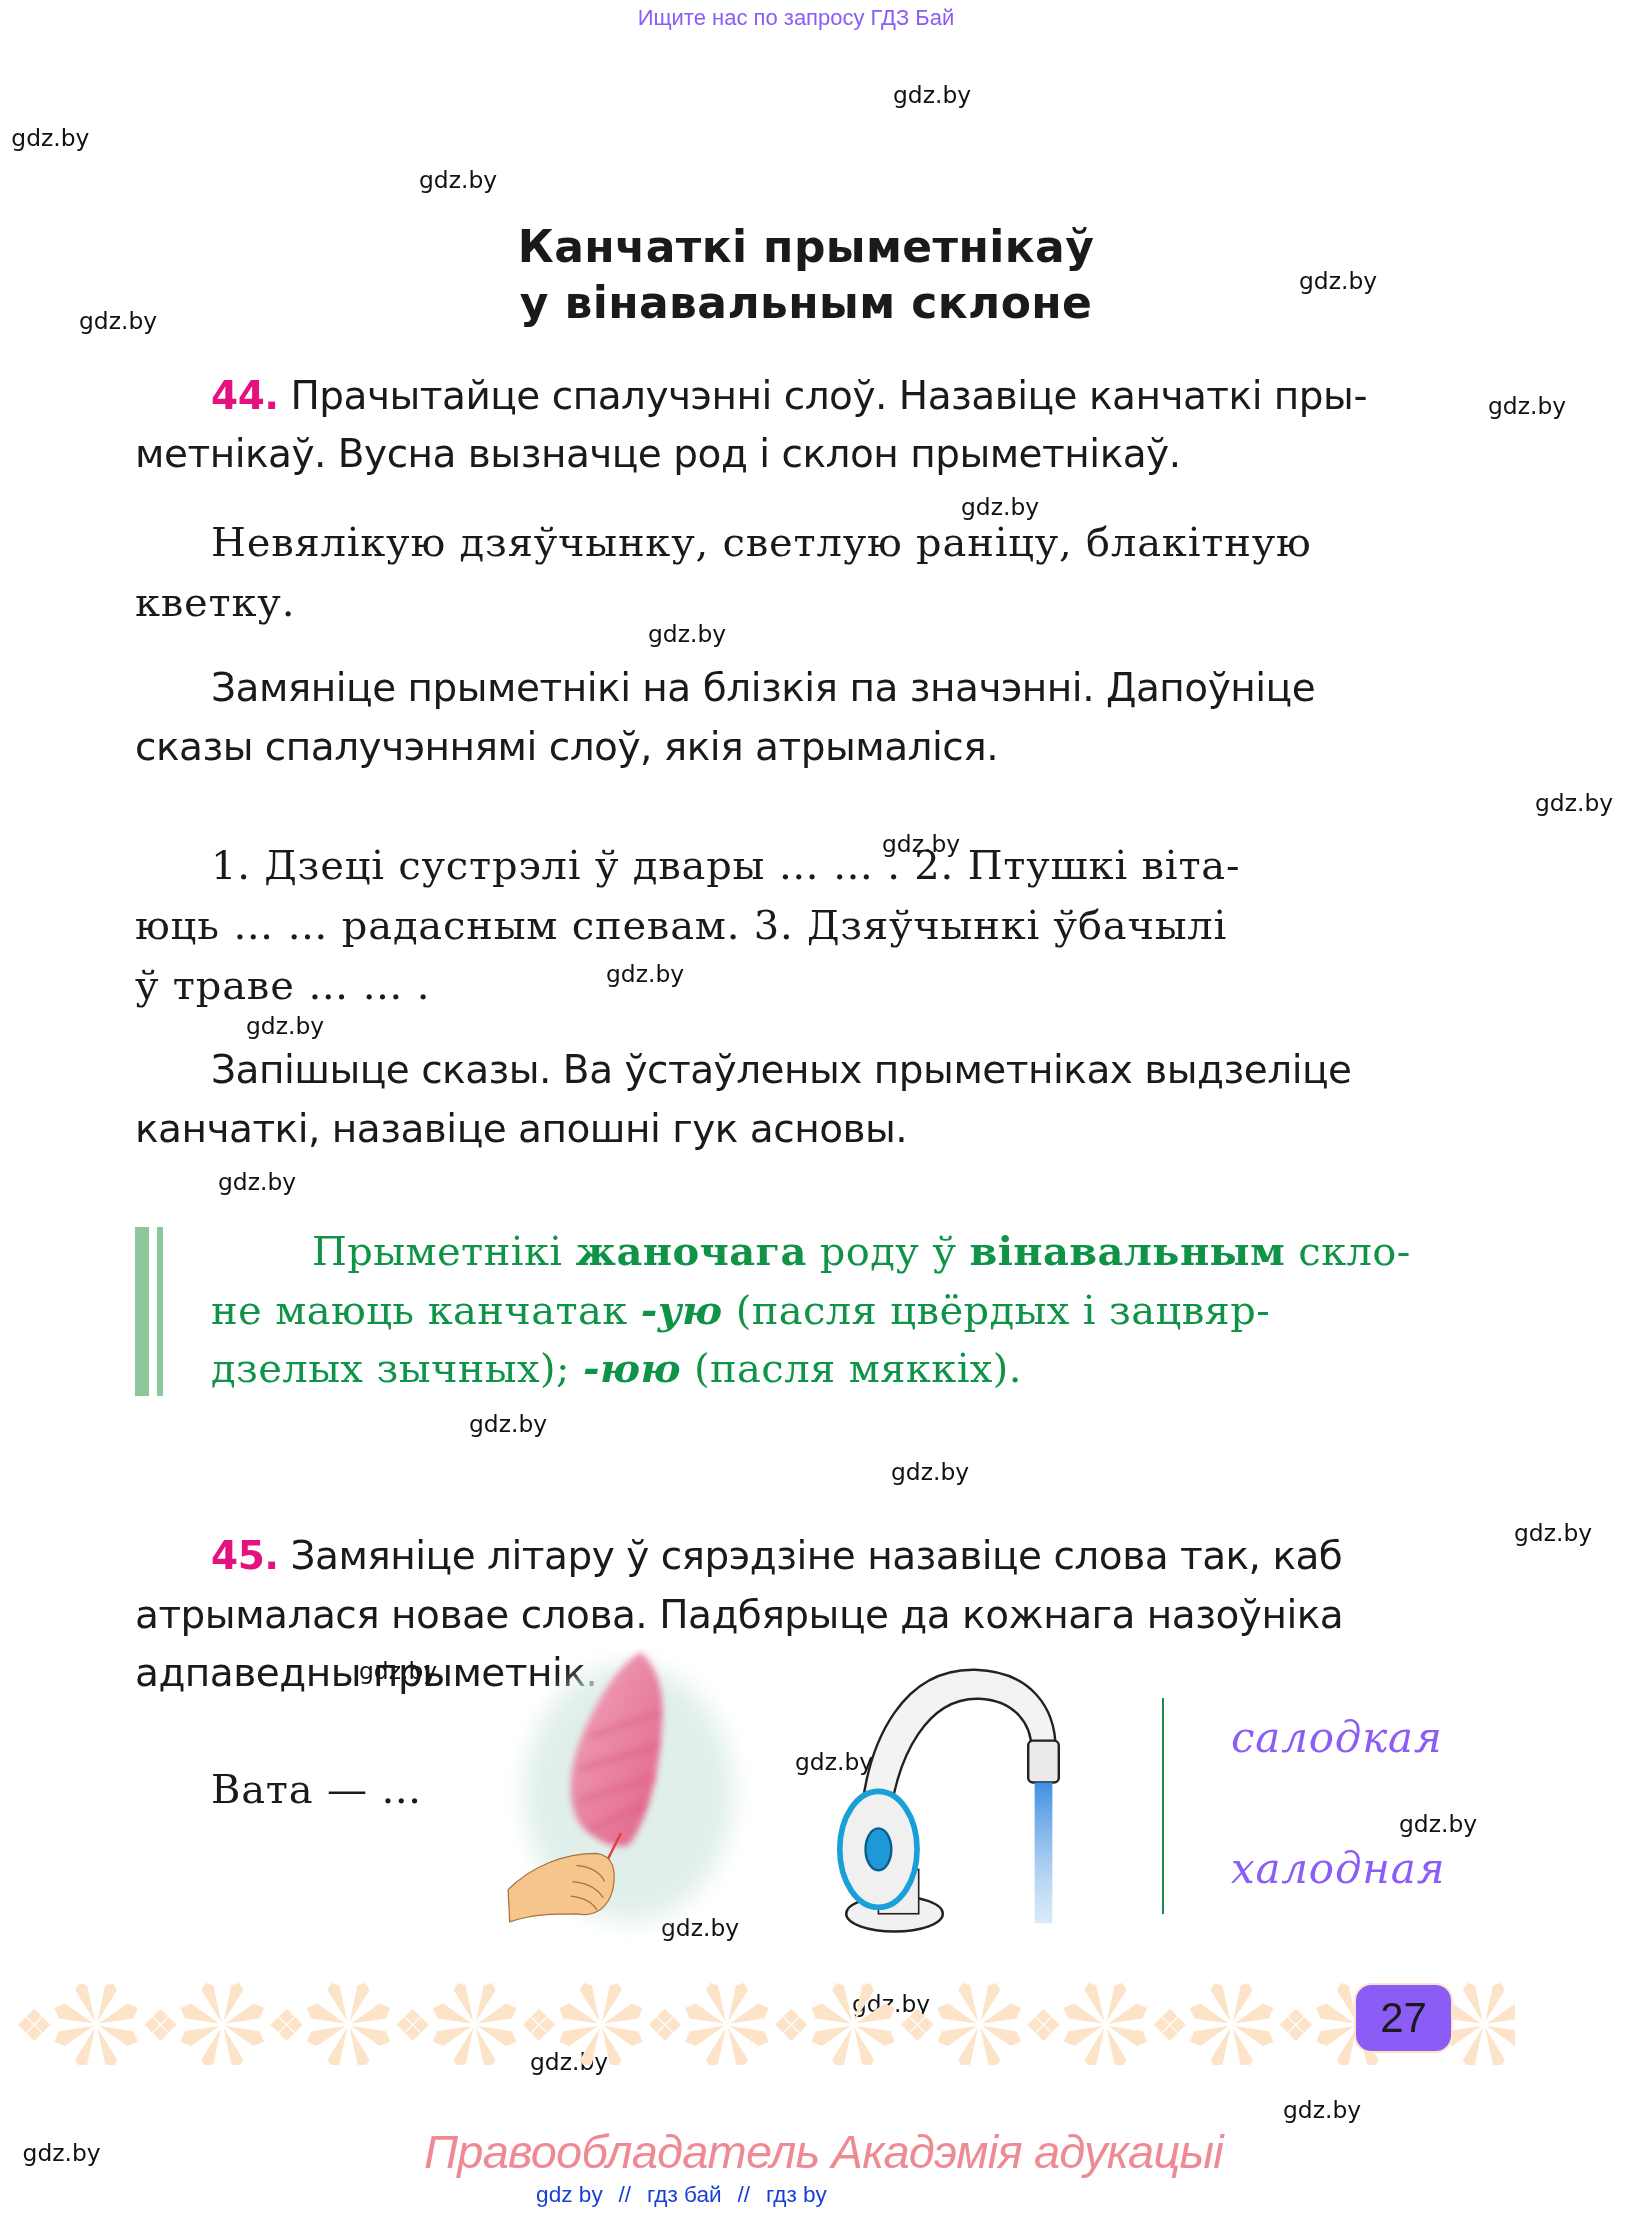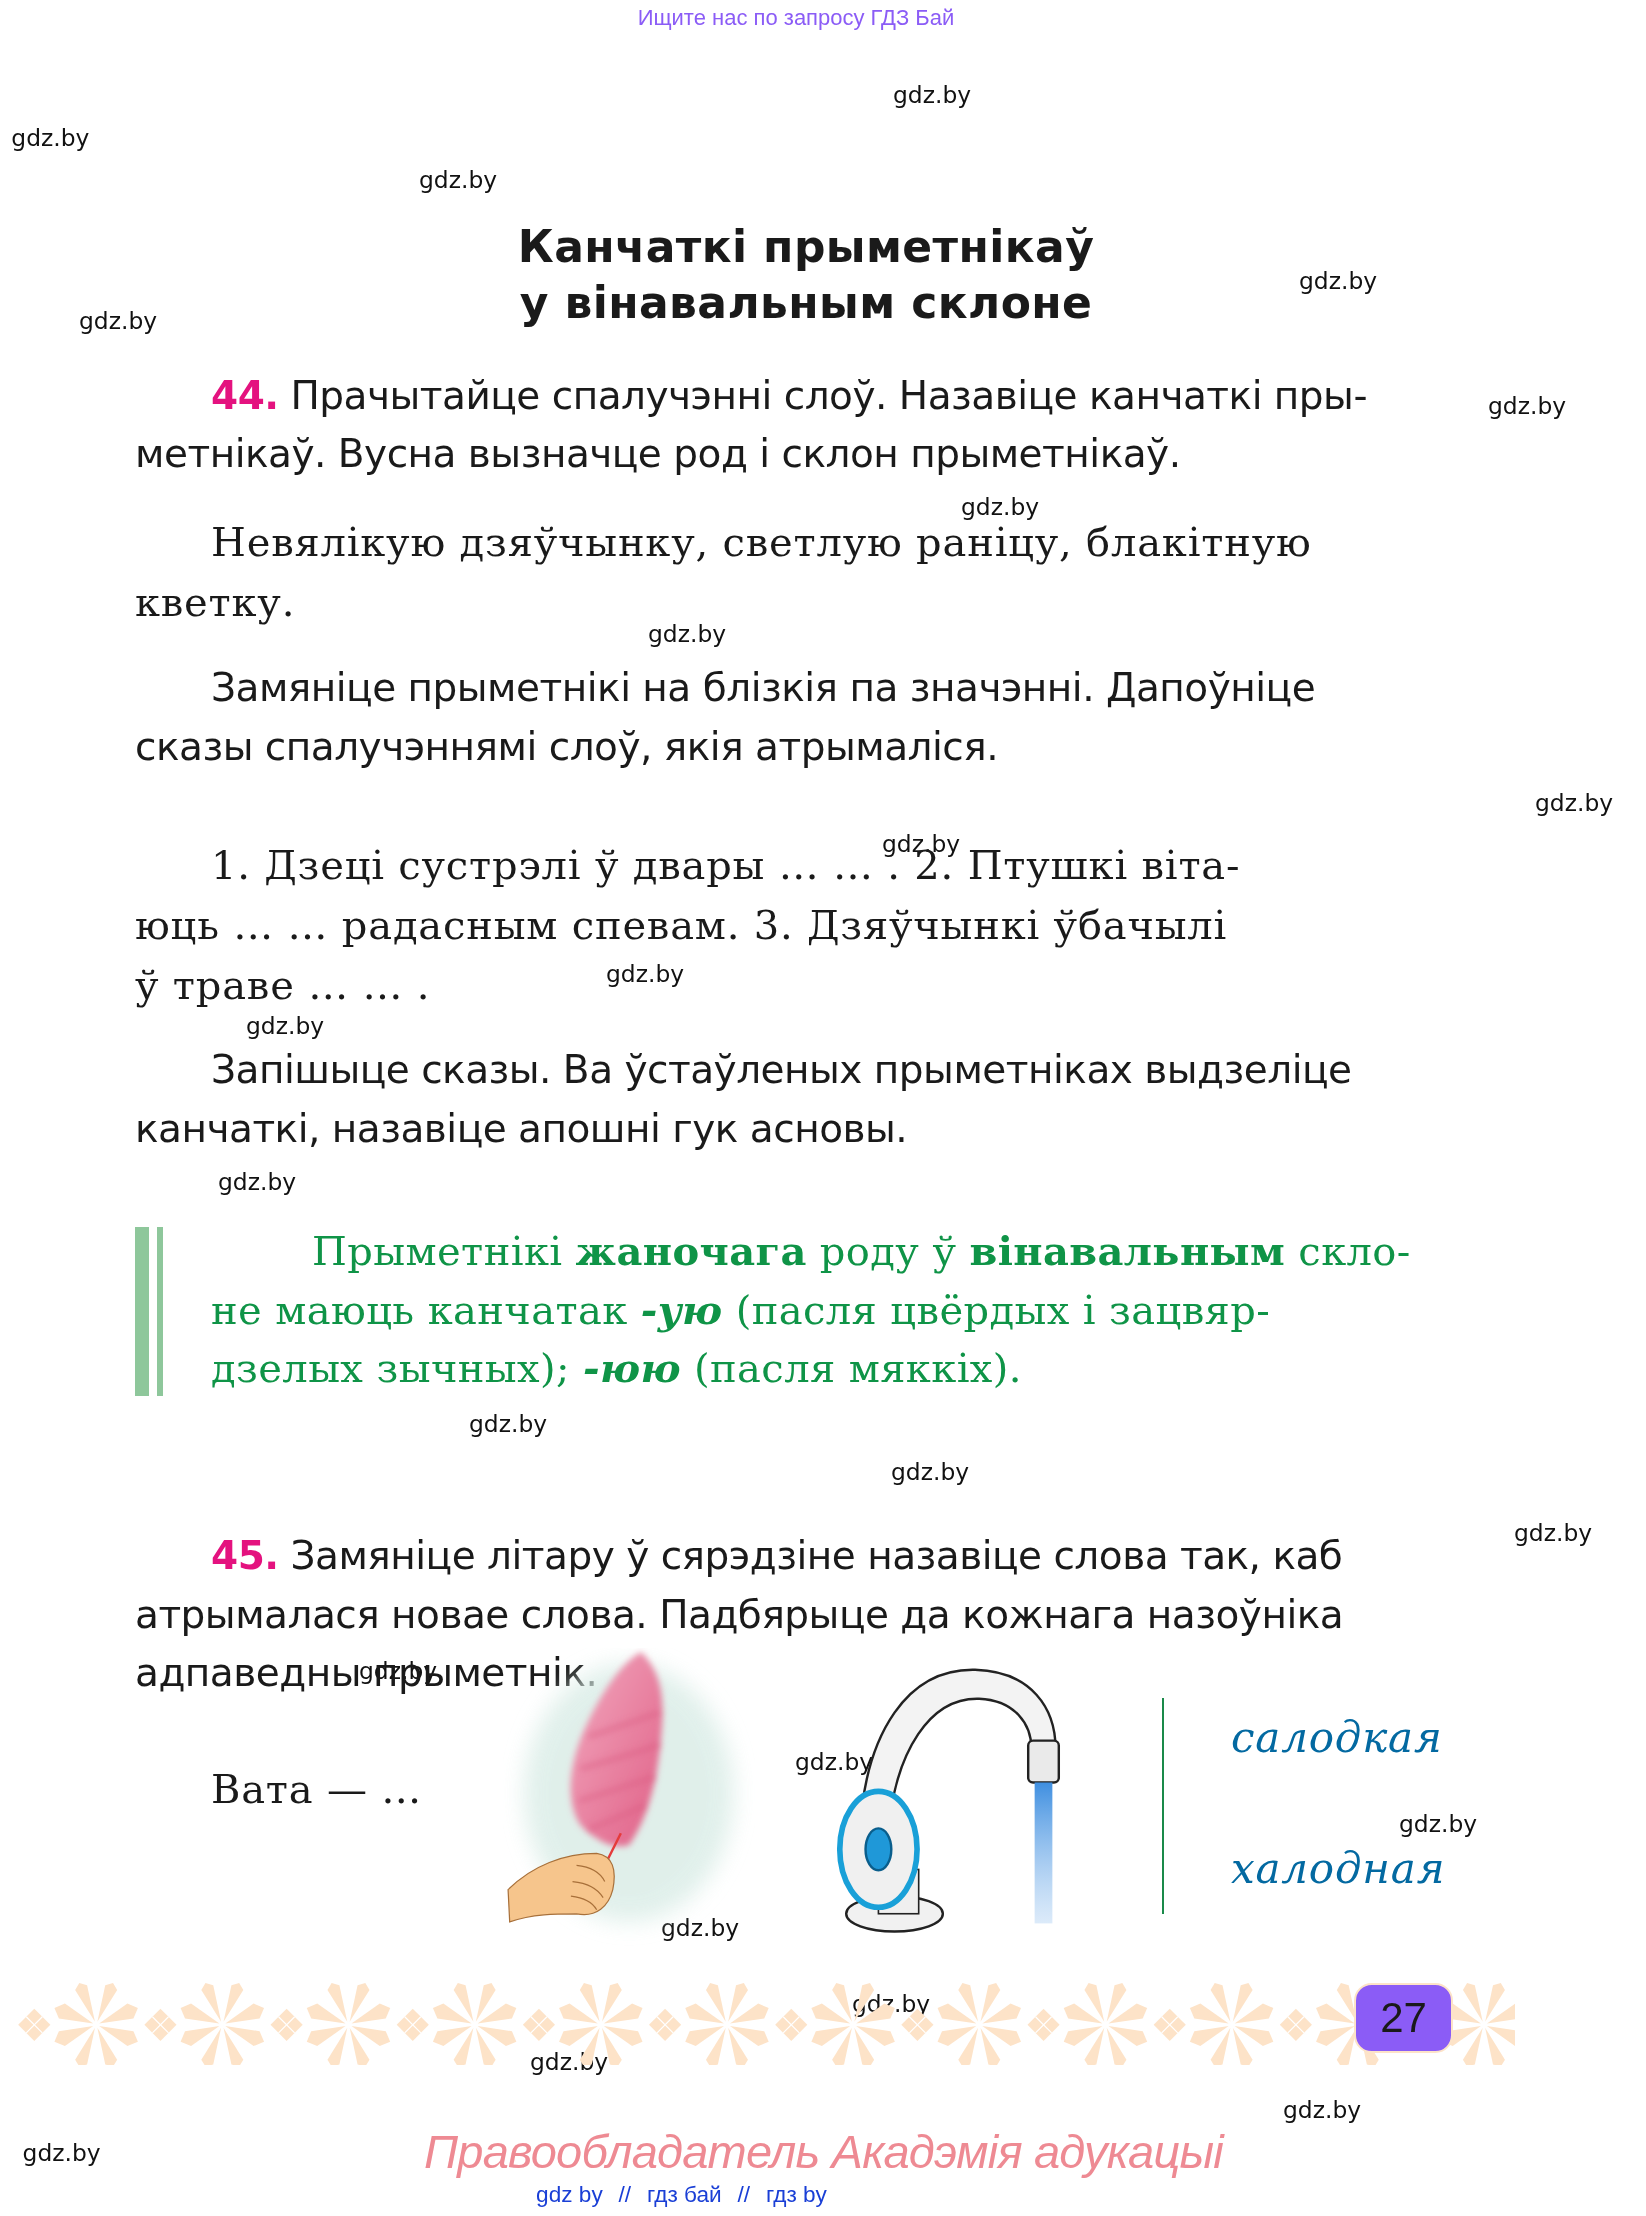--- a/index.html
+++ b/index.html
@@ -11,21 +11,21 @@
   .sans { font-family:"DejaVu Sans", sans-serif; font-size:39px; color:#1a1a1a; letter-spacing:-0.5px; }
   .serif { font-family:"DejaVu Serif", serif; font-size:40px; color:#1a1a1a; letter-spacing:0.8px; }
   .num { color:#e4127f; font-weight:bold; }
   .line { position:absolute; white-space:nowrap; line-height:1; }
   .rule-block .bar1 { position:absolute; left:135px; top:1227px; width:13.7px; height:169px; background:#8ec79b; }
   .rule-block .bar2 { position:absolute; left:157px; top:1227px; width:5.6px; height:169px; background:#8ec79b; }
   .green { font-family:"DejaVu Serif", serif; font-size:40px; color:#0f9447; letter-spacing:0.4px; }
   .green b { font-weight:bold; }
   .green i { font-style:italic; font-weight:bold; }
   .vline { position:absolute; left:1162px; top:1698px; width:2.4px; height:216px; background:#1a8a4a; }
-  .italic-word { font-family:"DejaVu Serif", serif; font-style:italic; font-size:42px; color:#0369a1; letter-spacing:0.8px; }
+  .italic-word { font-family:"DejaVu Serif", serif; font-style:italic; font-size:42px; color:#8b5cf6; letter-spacing:0.8px; }
   .ornament { position:absolute; left:0; top:1975px; width:1515px; height:90px; }
   .pagebox { position:absolute; left:1354px; top:1983px; width:95px; height:66px; border:2.4px solid #fde3c8; border-radius:17.7px; background:#8b5cf6; text-align:center; font-family:"Liberation Sans", sans-serif; font-size:42px; line-height:66px; color:#1a1a1a; }
   .owner { position:absolute; left:0; width:1647px; top:2124px; text-align:center; font-family:"Liberation Sans", sans-serif; font-style:italic; font-size:47px; color:#ee8a93; letter-spacing:-0.8px; }
   .bottom-links { position:absolute; left:0; width:1363px; top:2182px; text-align:center; font-family:"Liberation Sans", sans-serif; font-size:22.6px; color:#1a3fd6; }
   .bottom-links span { margin:0 4.8px; }
 </style>
 </head>
 <body>
 
 <div class="top-note">Ищите нас по запросу ГДЗ Бай</div>

